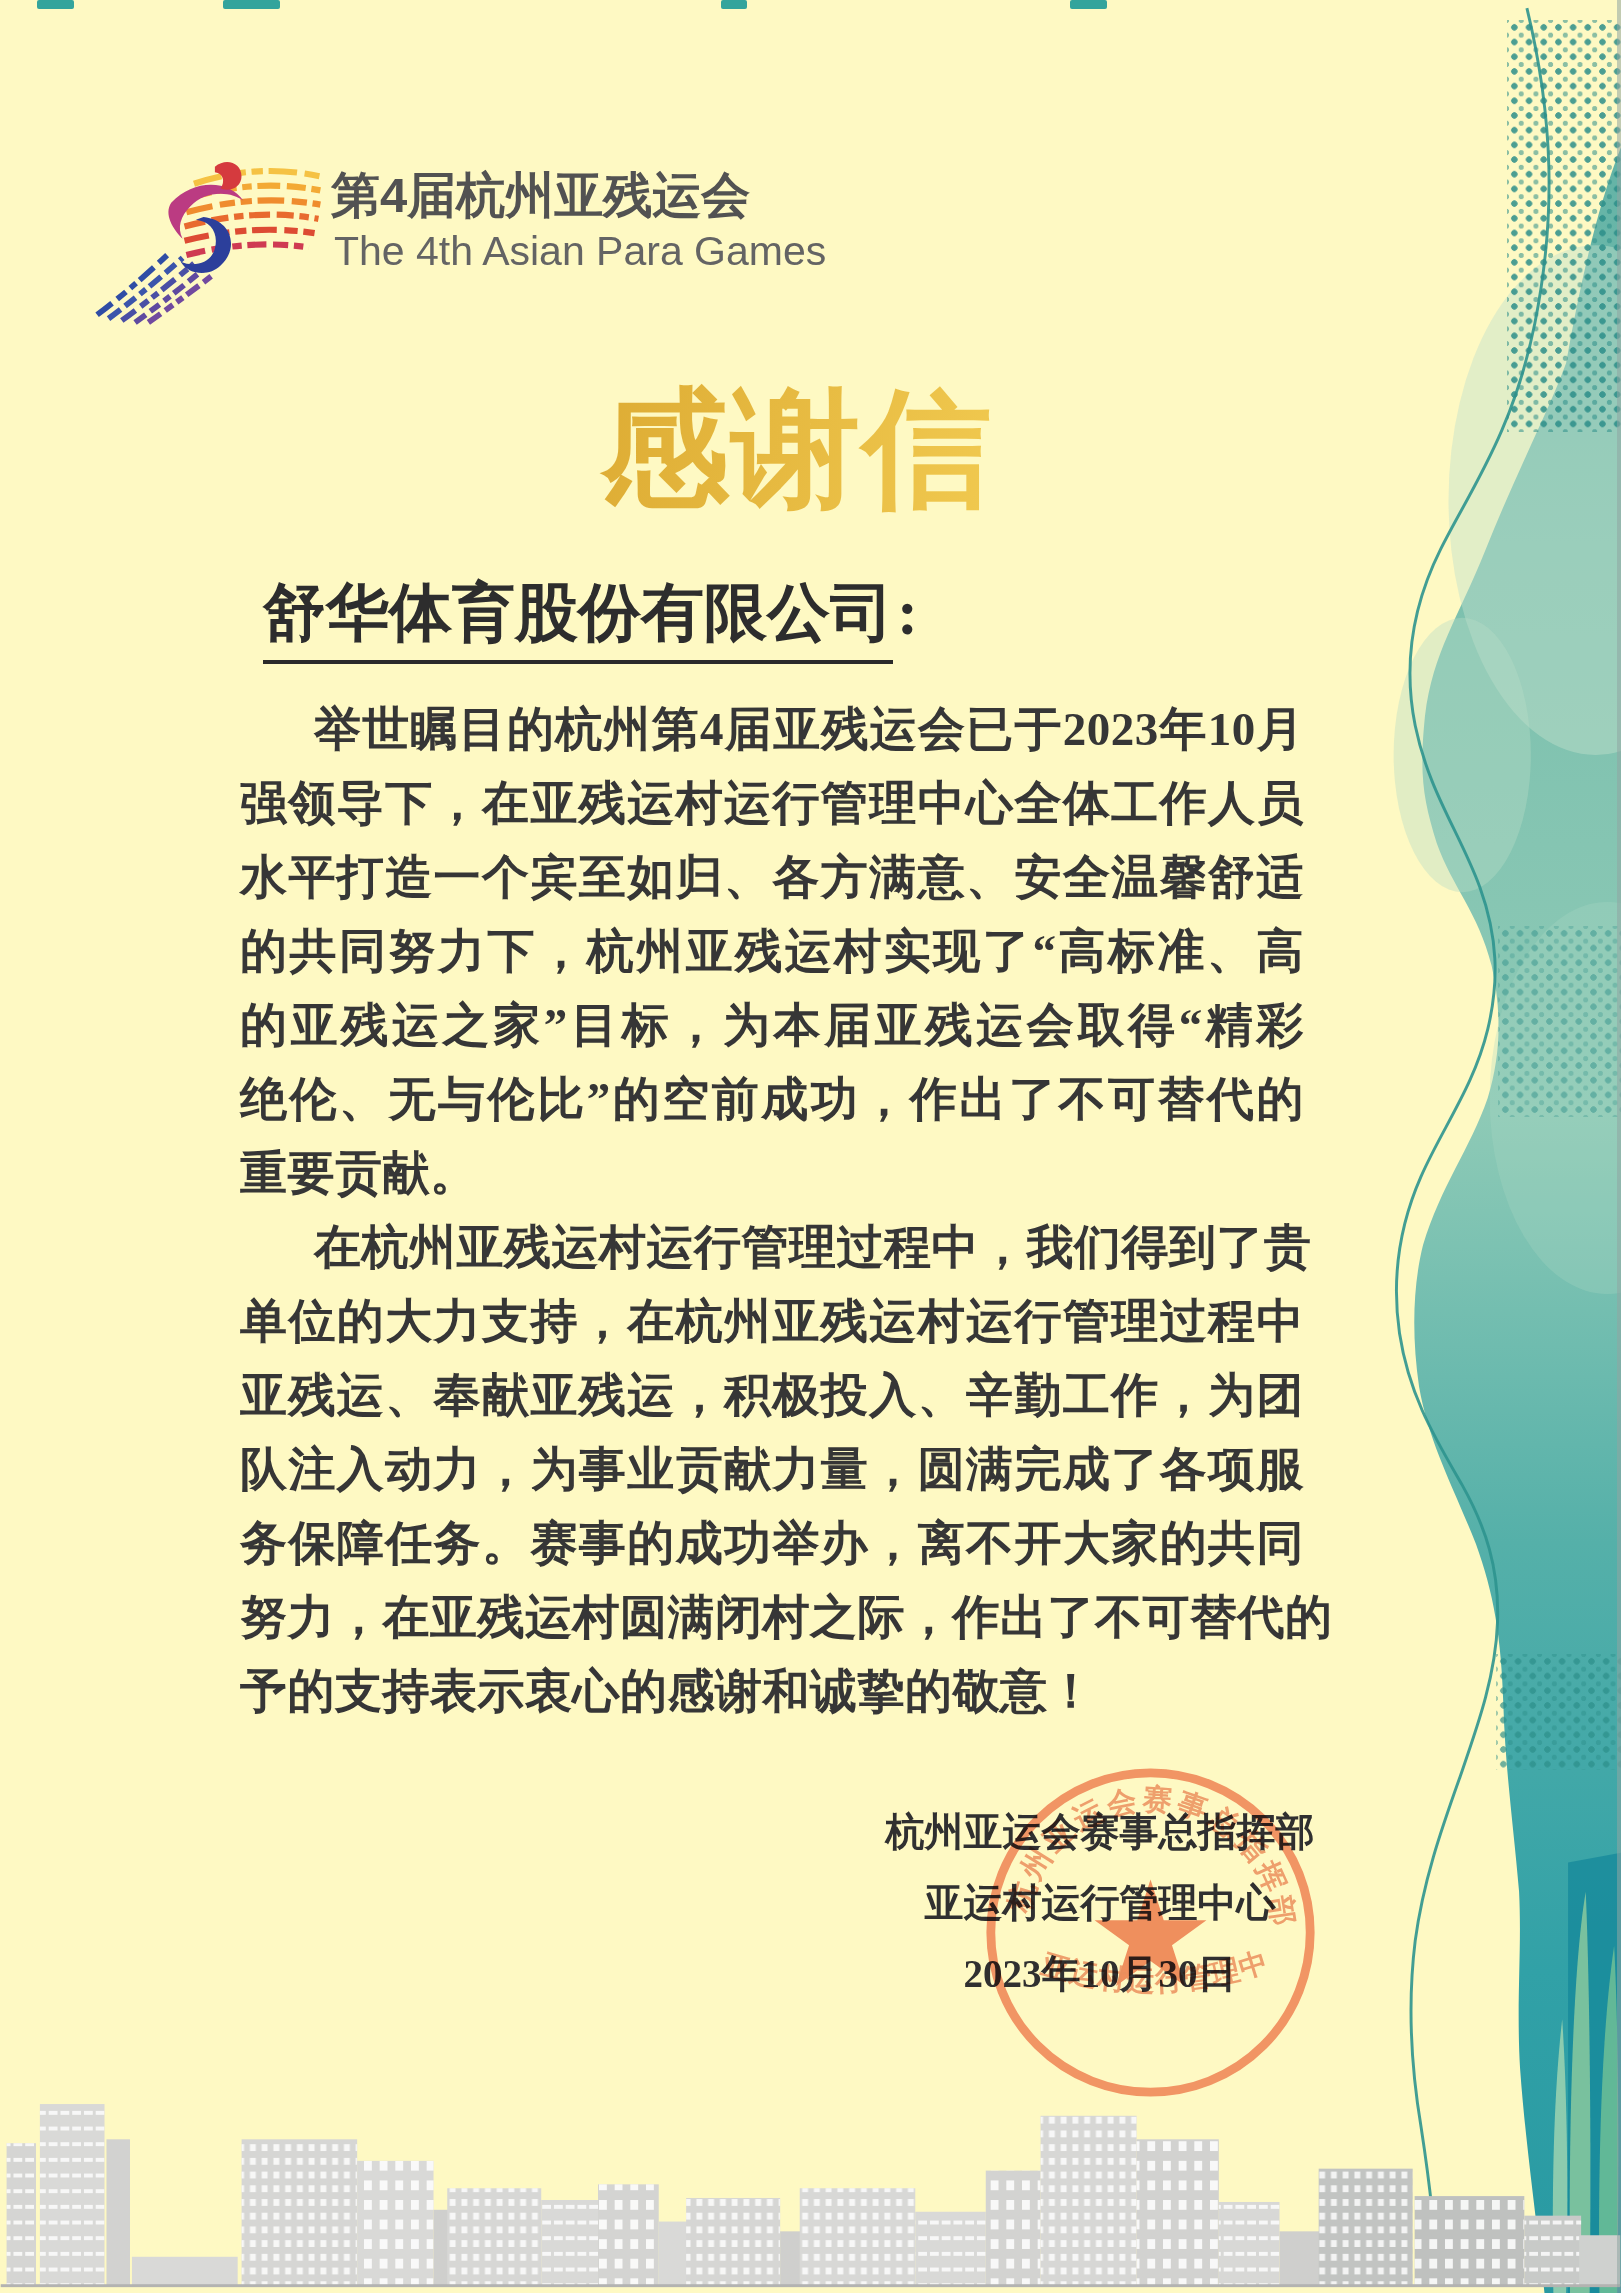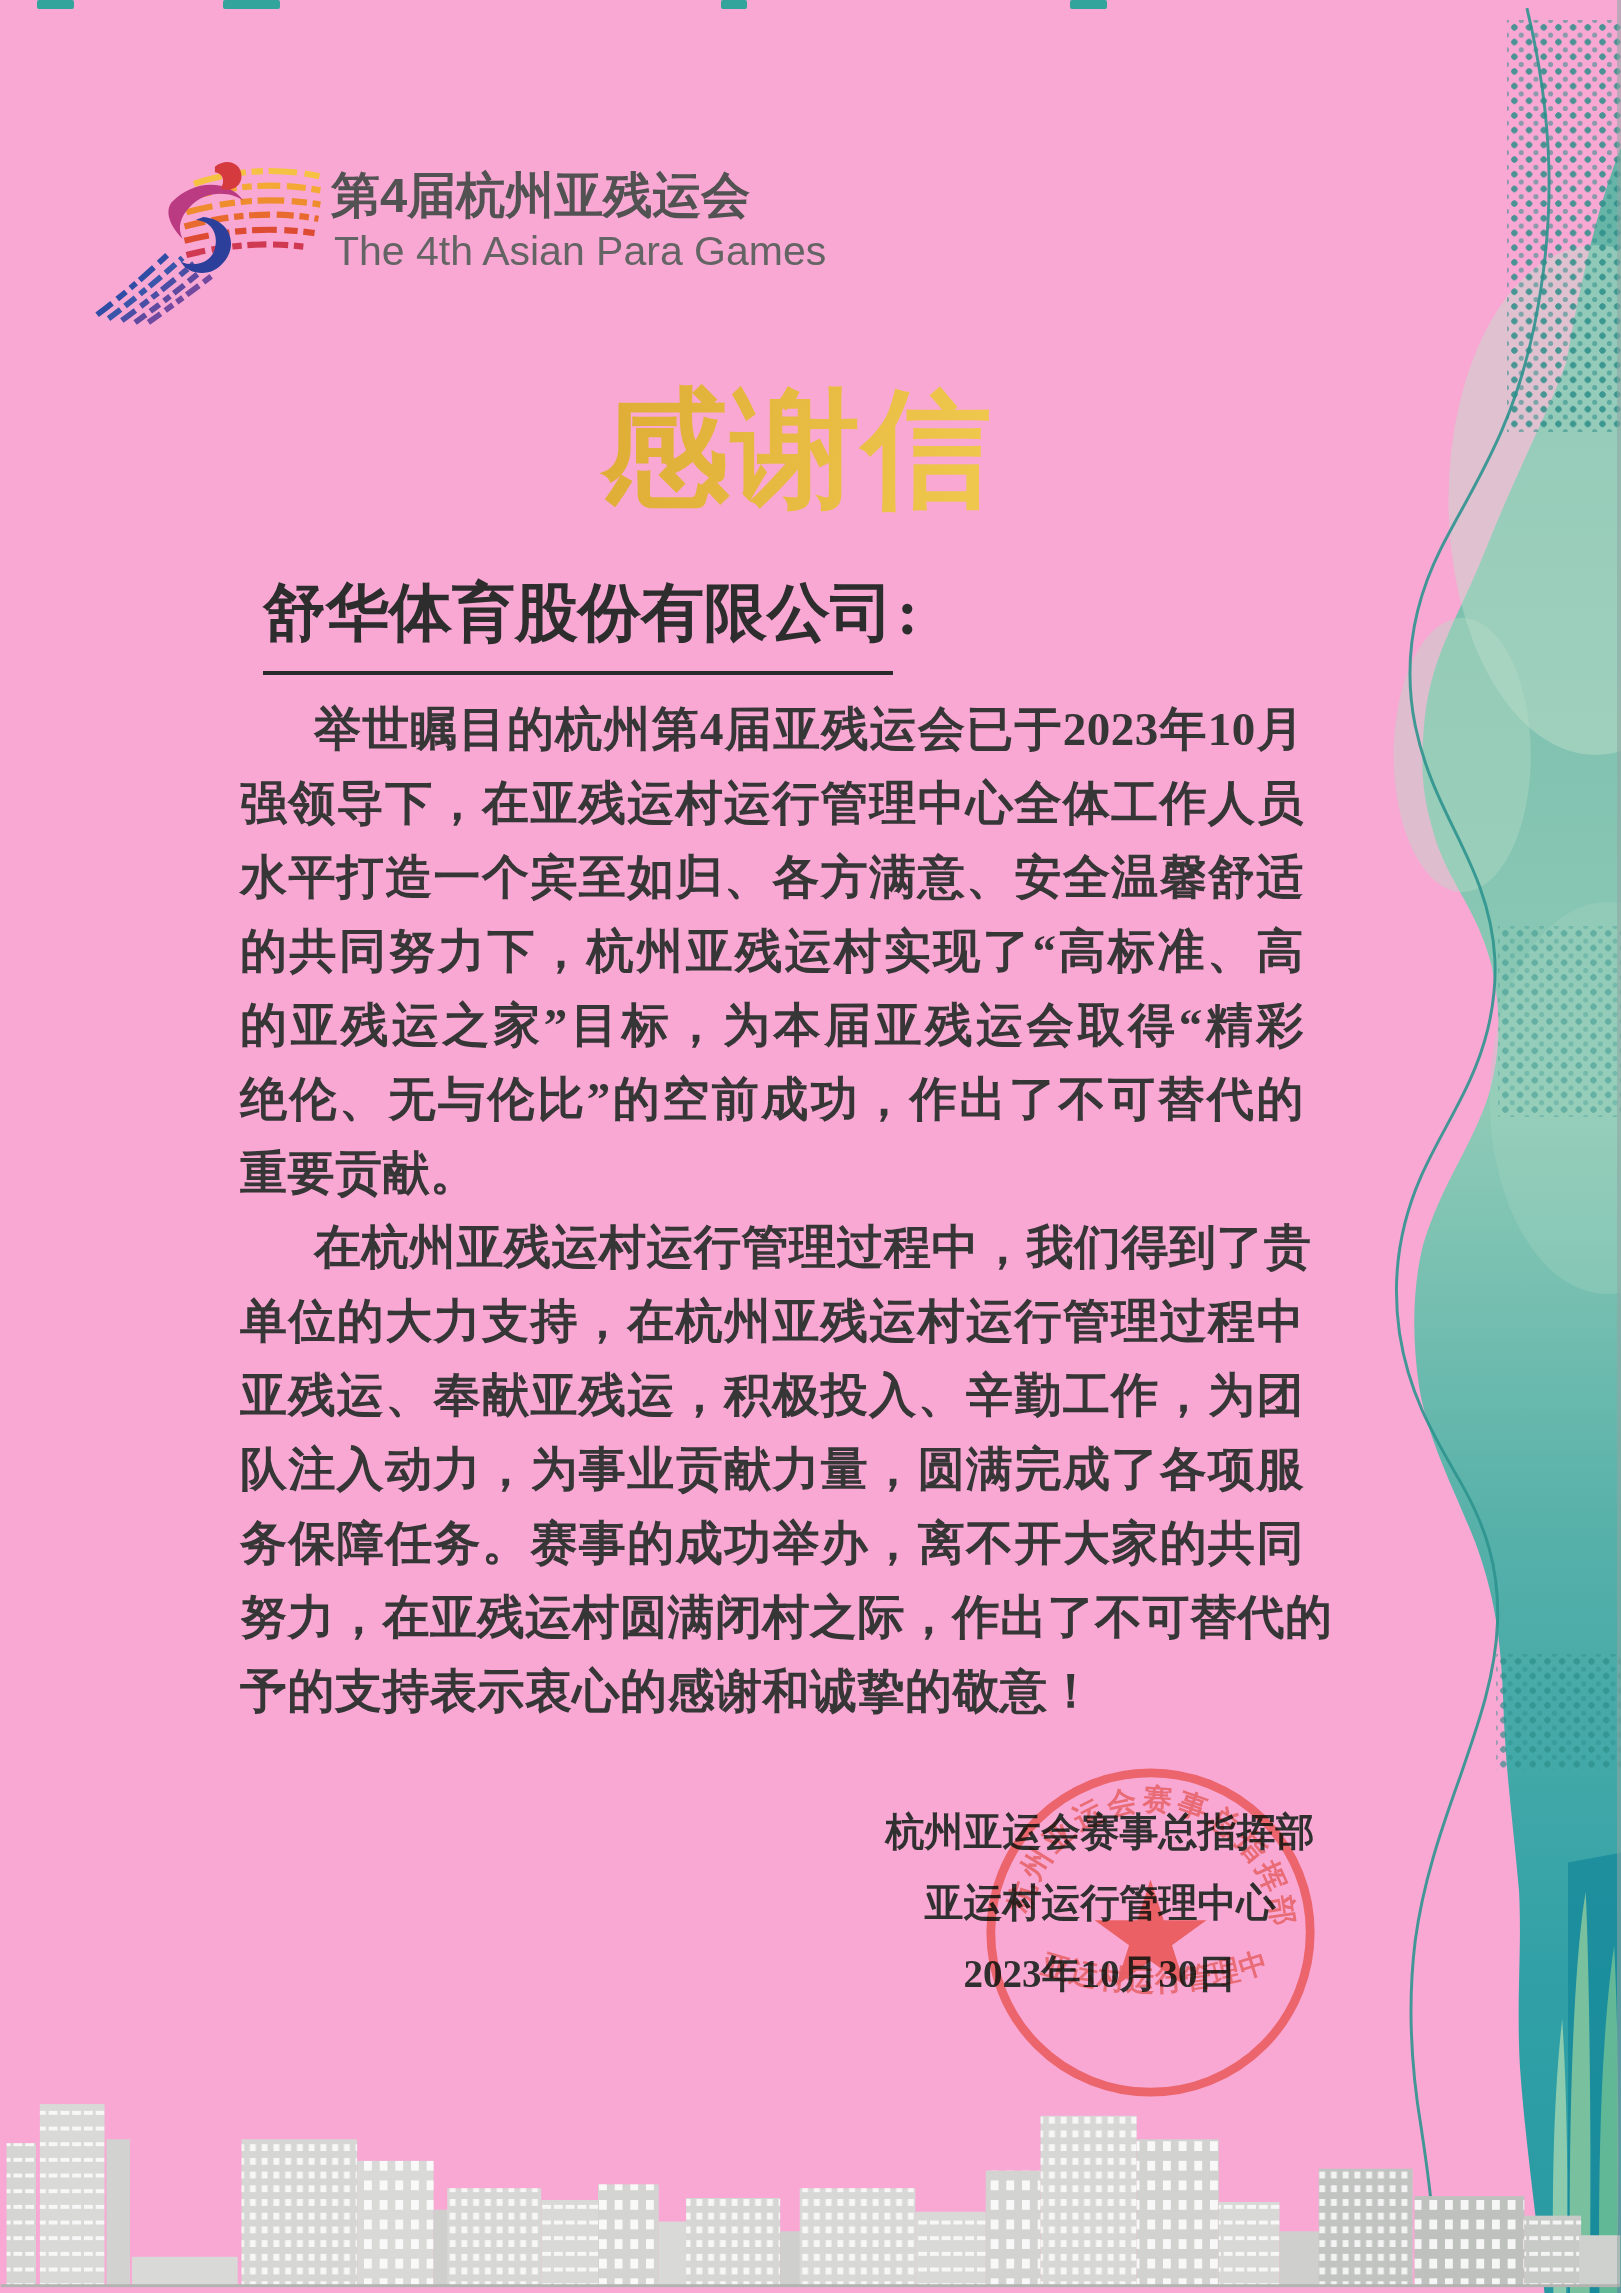--- a/index.html
+++ b/index.html
@@ -1,16 +1,16 @@
 <!DOCTYPE html>
 <html><head>
 <meta charset="utf-8">
 <style>
   html,body{margin:0;padding:0;background:#777;}
-  .page{position:relative;width:1621px;height:2294px;background:#f9a8d4;overflow:hidden;
+  .page{position:relative;width:1621px;height:2294px;background:#fef9c3;overflow:hidden;
         font-family:"Liberation Serif","DejaVu Serif",serif;}
   svg{display:block;}
   
   .wave-svg{position:absolute;inset:0;z-index:1;}
   .dots{position:absolute;z-index:2;
         background-image:
           radial-gradient(circle 3.3px, rgba(44,142,137,.85) 2.9px, transparent 3.5px),
           radial-gradient(circle 2.5px, rgba(44,142,137,.55) 2.2px, transparent 2.9px);
         background-size:14.7px 14.7px,14.7px 14.7px;
         background-position:0 0,6.9px 7.8px;}
@@ -28,21 +28,21 @@
         font-size:41px;font-weight:400;color:#646464;}
   
   .letter-title{position:absolute;left:0;top:363px;width:1621px;z-index:4;
         text-align:center;transform:translateX(-13.7px);
         font-size:129px;font-weight:700;letter-spacing:2px;color:#d9a82c;
         background:linear-gradient(100deg,#bd8c22 5%,#dcaa32 35%,#f0c84e 62%,#cf9b22 95%);
         -webkit-background-clip:text;background-clip:text;-webkit-text-fill-color:transparent;}
   
   .recipient{position:absolute;left:263px;top:570px;z-index:4;
         font-size:63px;font-weight:700;color:#2d2d2d;white-space:nowrap;}
-  .recipient .name{border-bottom:4.9px solid #2a2a2a;padding-bottom:23px;}
+  .recipient .name{border-bottom:4.9px solid #2a2a2a;padding-bottom:12px;}
   .recipient .colon{margin-left:3.9px;}
   
   .body-text{position:absolute;left:240px;top:692px;z-index:4;}
   .line{width:1064px;height:74px;line-height:74px;
         font-size:47px;font-weight:600;color:#363636;letter-spacing:0.5px;
         text-align:justify;text-align-last:justify;white-space:nowrap;}
   .line.p-first{text-indent:74px;}
   .line.p-last{text-align-last:left;}
   
   .sig-block{position:absolute;left:865px;top:1796px;width:470px;z-index:6;text-align:center;}

